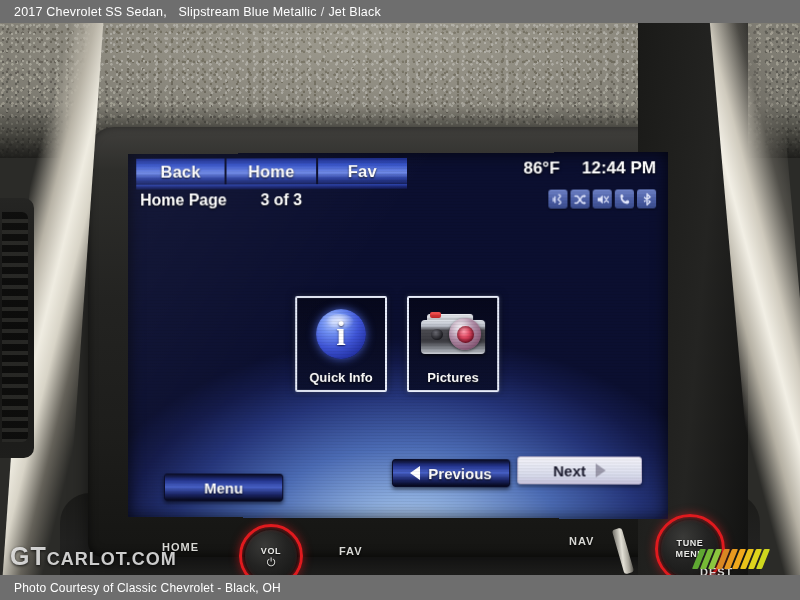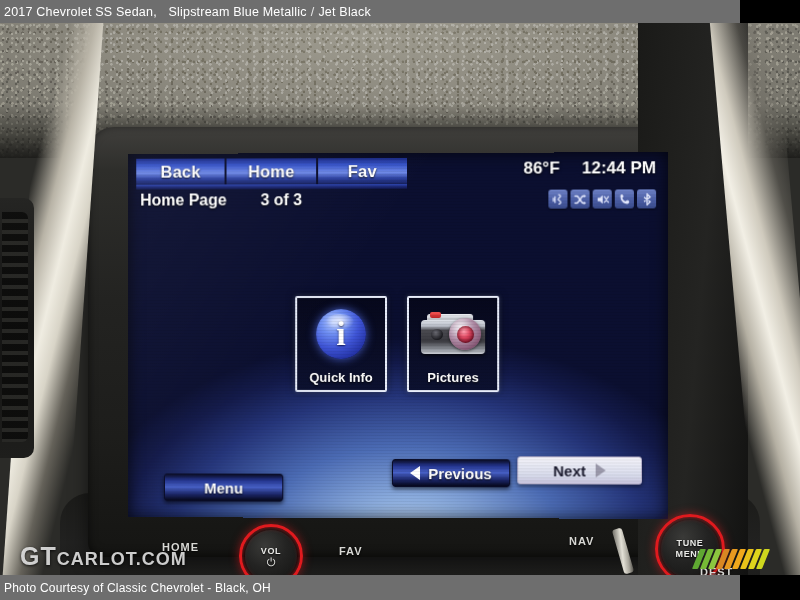--- a/index.html
+++ b/index.html
@@ -4,24 +4,24 @@
 <title>2017 Chevrolet SS Sedan Controls</title>
 <style>
   html,body{margin:0;padding:0;background:#000;}
   body{
     width:800px;height:600px;overflow:hidden;position:relative;
     font-family:"Liberation Sans", sans-serif;
   }
 
   
   .caption-bar{
-    position:absolute;left:0;width:740px;height:23px;
+    position:absolute;left:0;width:800px;height:23px;
     background:#6e6e6e;color:#ffffff;
     font-size:12.5px;letter-spacing:.2px;
-    display:flex;align-items:center;padding-left:4px;
+    display:flex;align-items:center;padding-left:14px;
     box-sizing:border-box;z-index:60;
   }
   #top-bar{top:0;}
   #bottom-bar{bottom:0;height:25px;font-size:12px;}
   .cap-sep{padding:0 4px;color:#e6e6e6;}
 
   
   #photo{
     position:absolute;left:0;top:23px;width:800px;height:552px;
     overflow:hidden;background:#2b2b28;
@@ -291,21 +291,21 @@
     text-shadow:0 1px 2px rgba(0,0,0,.95);
   }
   .chrome-stalk{
     position:absolute;z-index:19;
     background:linear-gradient(100deg,#6d6b64 0%,#e3e0d6 45%,#a9a69c 75%,#4e4c47 100%);
     border-radius:3px;transform:rotate(-16deg);
   }
 
   
   #gtcarlot-watermark{
-    position:absolute;left:20px;bottom:4px;z-index:50;
+    position:absolute;left:10px;bottom:4px;z-index:50;
     color:rgba(246,246,246,.82);font-weight:bold;
     text-shadow:0 1px 3px rgba(0,0,0,.8);
     letter-spacing:1px;display:flex;align-items:baseline;
   }
   #gtcarlot-watermark .wm-big{font-size:25px;}
   #gtcarlot-watermark .wm-small{font-size:18px;}
   #stripe-logo{
     position:absolute;right:8px;bottom:6px;z-index:50;
     width:96px;height:20px;display:flex;gap:2px;align-items:center;
     transform:skewX(-22deg);

